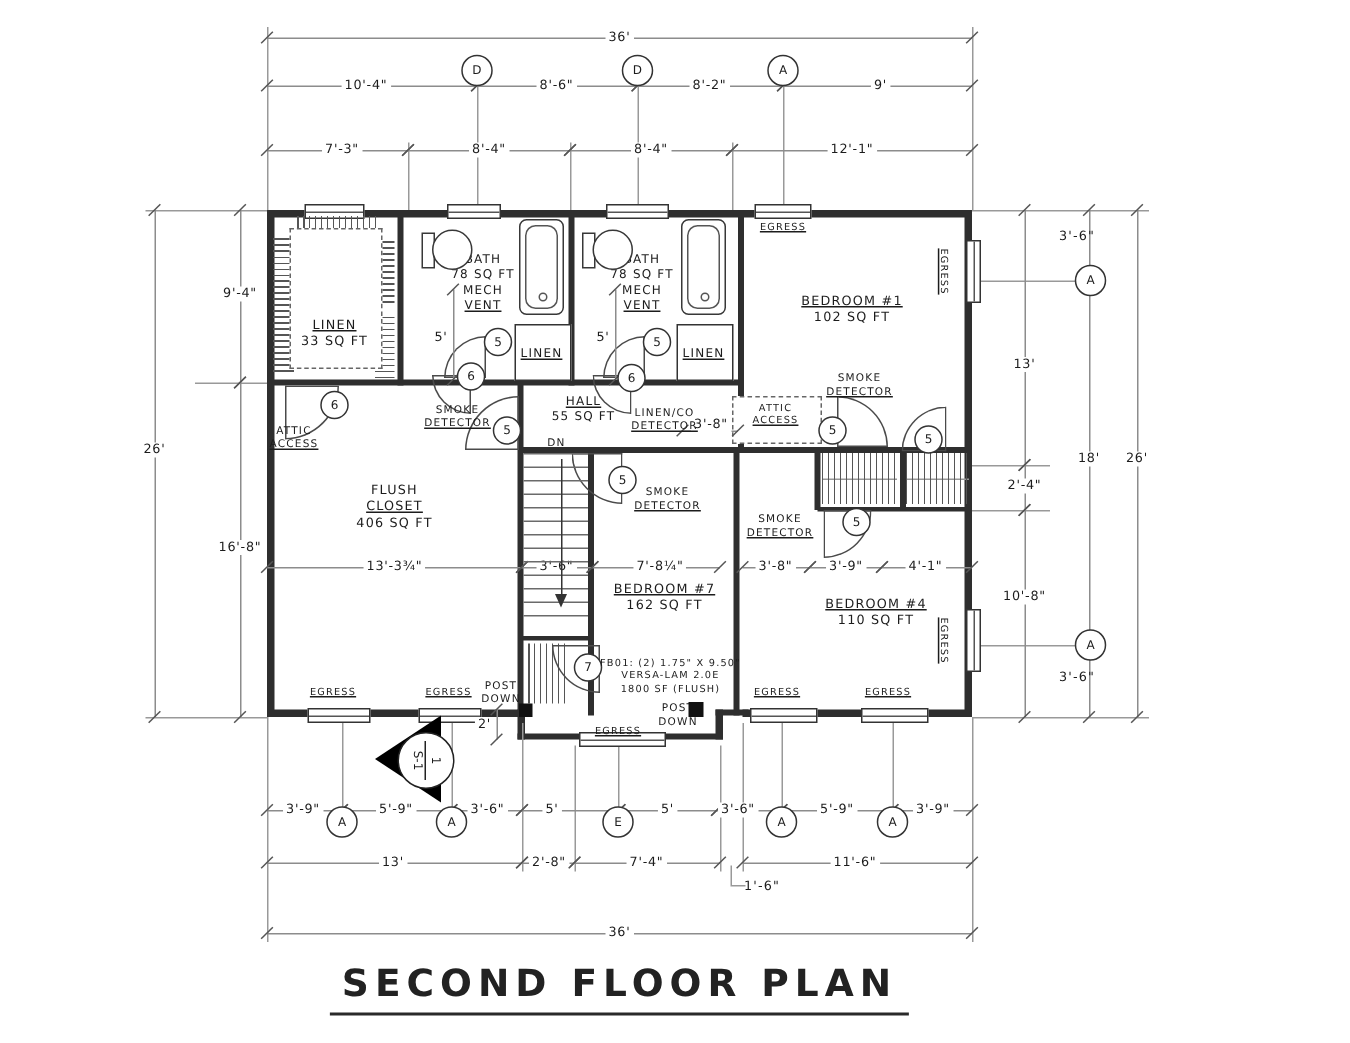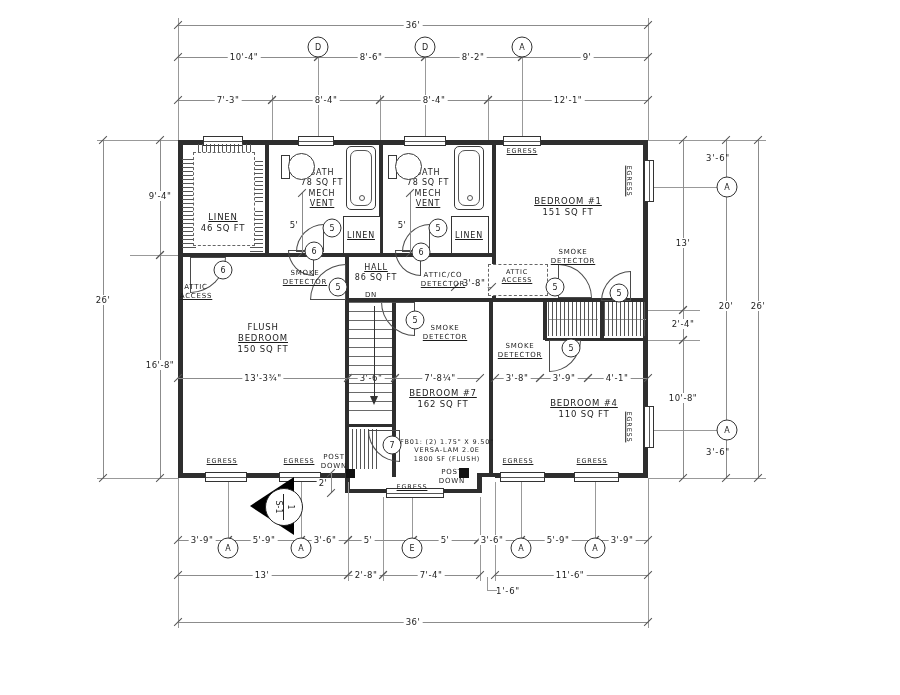--- a/index.html
+++ b/index.html
@@ -42,20 +42,21 @@
            align-items:center;justify-content:center;font-size:8px;line-height:1.1;transform:rotate(90deg);}
   .seccirc .bar{width:70%;height:1px;background:#222;margin:1px 0;}
   #title{position:absolute;left:413px;bottom:18px;transform:translateX(-50%);
          font-size:25px;letter-spacing:4px;font-weight:bold;color:#222;
          border-bottom:2px solid #2a2a2a;padding:0 8px 5px 8px;white-space:nowrap;}
 </style>
 </head>
 <body>
 
 <div id="canvas">
+  <div id="title">SECOND FLOOR PLAN</div>
 <div class="abs wall" style="left: 178px; top: 140px; width: 470px; height: 5px;"></div>
     <div class="abs wall" style="left: 178px; top: 140px; width: 5px; height: 338px;"></div>
     <div class="abs wall" style="left: 643px; top: 140px; width: 5px; height: 338px;"></div>
     <div class="abs wall" style="left: 178px; top: 473px; width: 172px; height: 5px;"></div>
     <div class="abs wall" style="left: 495px; top: 473px; width: 153px; height: 5px;"></div>
     <div class="abs wall" style="left: 345px; top: 473px; width: 5px; height: 20px;"></div>
     <div class="abs wall" style="left: 477px; top: 473px; width: 5px; height: 20px;"></div>
     <div class="abs wall" style="left: 345px; top: 489px; width: 137px; height: 4px;"></div>
     <div class="abs wall" style="left: 477px; top: 473px; width: 22px; height: 4px;"></div>
     <div class="abs wall" style="left: 265px; top: 140px; width: 4px; height: 117px;"></div>
@@ -282,21 +283,21 @@
     <div class="abs tick" style="left: 683px; top: 310px;"></div>
     <div class="abs tick" style="left: 683px; top: 340px;"></div>
     <div class="abs dimlabel" style="left: 683px; top: 324px;">2'-4"</div>
     <div class="abs dimline" style="left: 683px; top: 340px; width: 1px; height: 138px;"></div>
     <div class="abs tick" style="left: 683px; top: 340px;"></div>
     <div class="abs tick" style="left: 683px; top: 478px;"></div>
     <div class="abs dimlabel" style="left: 683px; top: 398px;">10'-8"</div>
     <div class="abs dimline" style="left: 726px; top: 140px; width: 1px; height: 338px;"></div>
     <div class="abs tick" style="left: 726px; top: 140px;"></div>
     <div class="abs tick" style="left: 726px; top: 478px;"></div>
-    <div class="abs dimlabel" style="left: 726px; top: 306px;">20'</div>
+    <div class="abs dimlabel" style="left: 726px; top: 306px;">18'</div>
     <div class="abs dimline" style="left: 758px; top: 140px; width: 1px; height: 338px;"></div>
     <div class="abs tick" style="left: 758px; top: 140px;"></div>
     <div class="abs tick" style="left: 758px; top: 478px;"></div>
     <div class="abs dimlabel" style="left: 758px; top: 306px;">26'</div>
     <div class="abs dimline" style="left: 302px; top: 193px; width: 1px; height: 60px;"></div>
     <div class="abs tick" style="left: 302px; top: 193px;"></div>
     <div class="abs tick" style="left: 302px; top: 253px;"></div>
     <div class="abs dimlabel" style="left: 294px; top: 225px;">5'</div>
     <div class="abs dimline" style="left: 410px; top: 193px; width: 1px; height: 60px;"></div>
     <div class="abs tick" style="left: 410px; top: 193px;"></div>
@@ -322,21 +323,21 @@
     <div class="abs marker" style="left: 555px; top: 287px; width: 17px; height: 17px;">5</div>
     <div class="abs marker" style="left: 619px; top: 293px; width: 17px; height: 17px;">5</div>
     <div class="abs marker" style="left: 415px; top: 320px; width: 17px; height: 17px;">5</div>
     <div class="abs marker" style="left: 571px; top: 348px; width: 17px; height: 17px;">5</div>
     <div class="abs marker" style="left: 223px; top: 270px; width: 17px; height: 17px;">6</div>
     <div class="abs marker" style="left: 314px; top: 251px; width: 17px; height: 17px;">6</div>
     <div class="abs marker" style="left: 421px; top: 252px; width: 17px; height: 17px;">6</div>
     <div class="abs marker" style="left: 392px; top: 445px; width: 17px; height: 17px;">7</div>
     <div class="abs lbl" style="left: 223px; top: 212px; font-size: 8.5px;">
       <div class="u">LINEN</div>
-      <div>46 SQ FT</div>
+      <div>33 SQ FT</div>
     </div>
     <div class="abs lbl" style="left: 322px; top: 168px; font-size: 8px;">
       <div>BATH</div>
       <div>78 SQ FT</div>
       <div>MECH</div>
       <div class="u">VENT</div>
     </div>
     <div class="abs lbl" style="left: 428px; top: 168px; font-size: 8px;">
       <div>BATH</div>
       <div>78 SQ FT</div>
@@ -344,37 +345,37 @@
       <div class="u">VENT</div>
     </div>
     <div class="abs lbl" style="left: 361px; top: 231px; font-size: 8px;">
       <div class="u">LINEN</div>
     </div>
     <div class="abs lbl" style="left: 469px; top: 231px; font-size: 8px;">
       <div class="u">LINEN</div>
     </div>
     <div class="abs lbl" style="left: 568px; top: 196px; font-size: 8.5px;">
       <div class="u">BEDROOM #1</div>
-      <div>151 SQ FT</div>
+      <div>102 SQ FT</div>
     </div>
     <div class="abs lbl" style="left: 263px; top: 322px; font-size: 8.5px;">
       <div>FLUSH</div>
-      <div class="u">BEDROOM</div>
-      <div>150 SQ FT</div>
-    </div>
-    <div class="abs lbl" style="left: 376px; top: 263px; font-size: 8px;">
+      <div class="u">CLOSET</div>
+      <div>406 SQ FT</div>
+    </div>
+    <div class="abs lbl" style="left: 389px; top: 263px; font-size: 8px;">
       <div class="u">HALL</div>
-      <div>86 SQ FT</div>
+      <div>55 SQ FT</div>
     </div>
     <div class="abs lbl" style="left: 305px; top: 269px; font-size: 7px;">
       <div>SMOKE</div>
       <div class="u">DETECTOR</div>
     </div>
     <div class="abs lbl" style="left: 443px; top: 271px; font-size: 7px;">
-      <div>ATTIC/CO</div>
+      <div>LINEN/CO</div>
       <div class="u">DETECTOR</div>
     </div>
     <div class="abs lbl" style="left: 196px; top: 283px; font-size: 7px;">
       <div>ATTIC</div>
       <div class="u">ACCESS</div>
     </div>
     <div class="abs lbl" style="left: 517px; top: 268px; font-size: 6.5px;">
       <div>ATTIC</div>
       <div class="u">ACCESS</div>
     </div>

